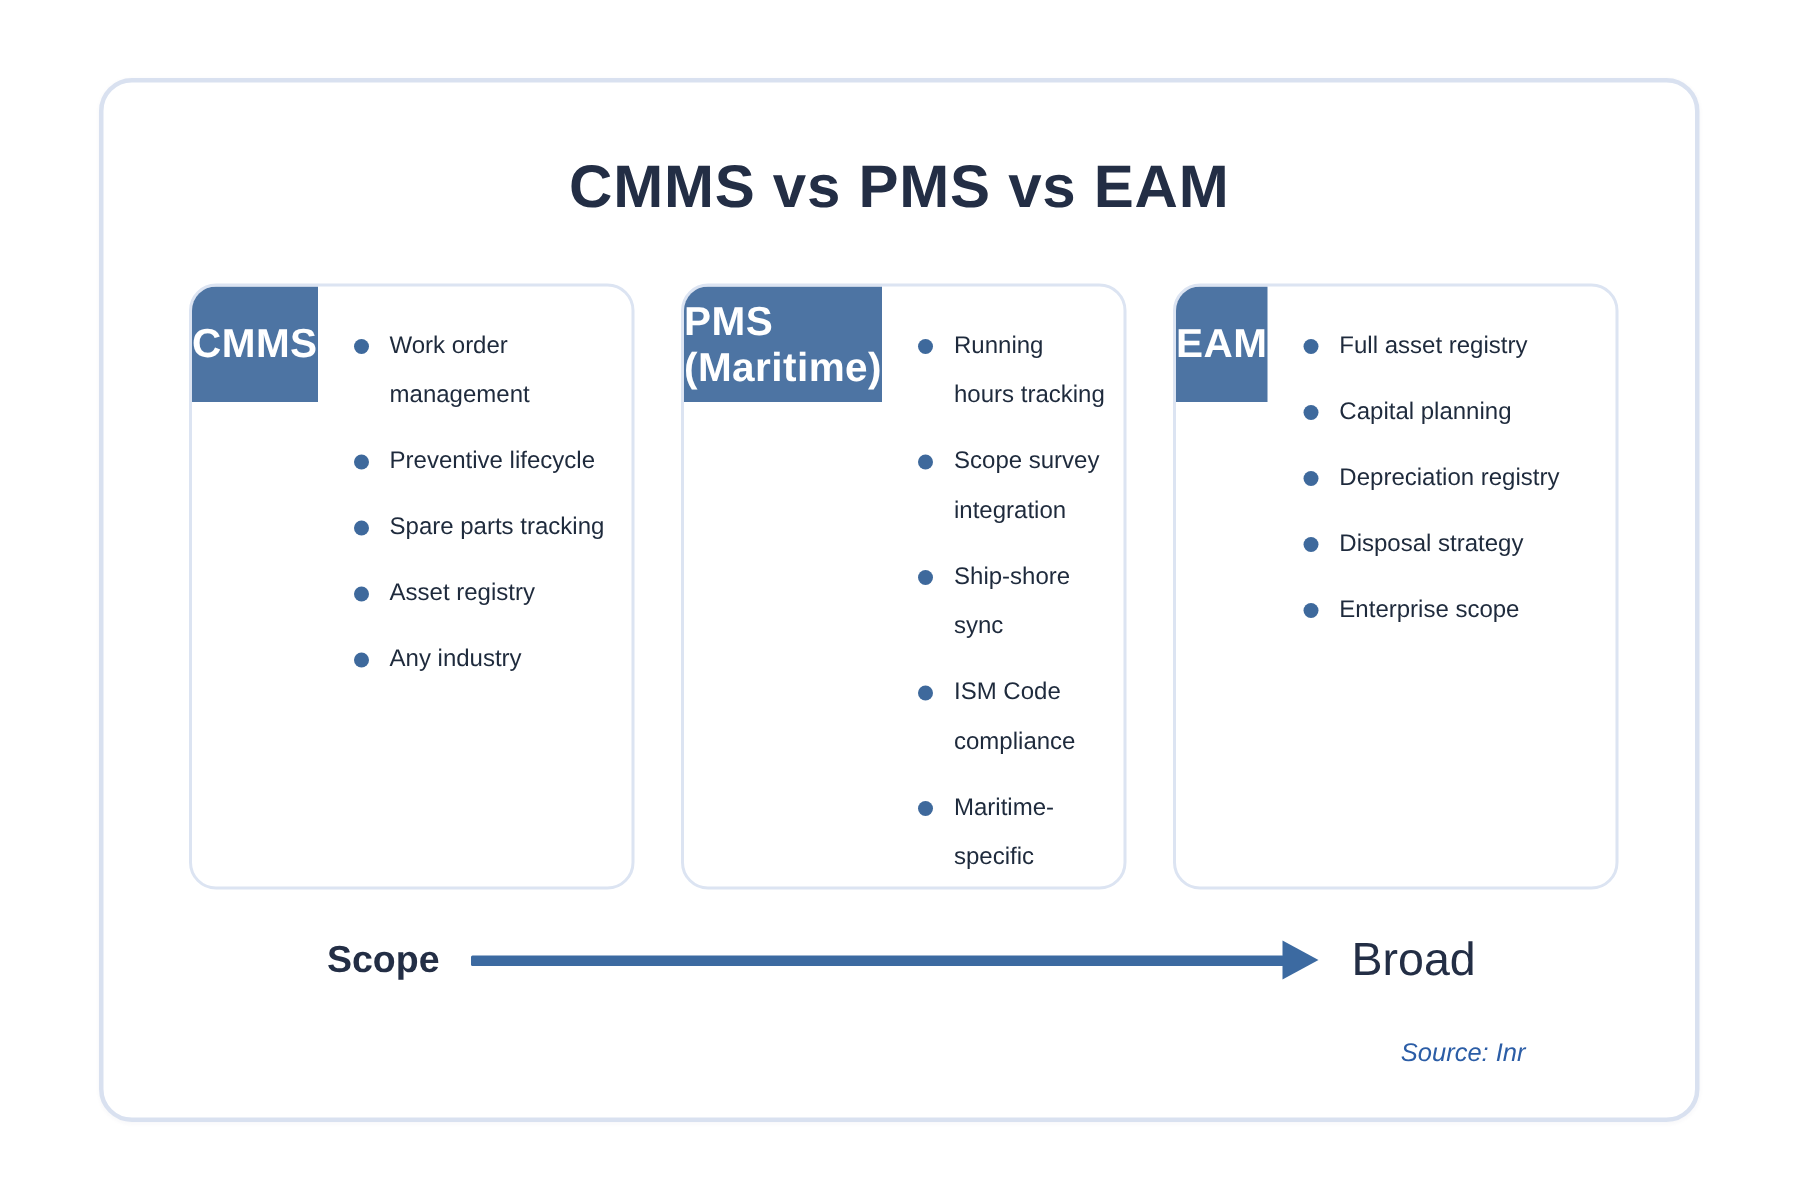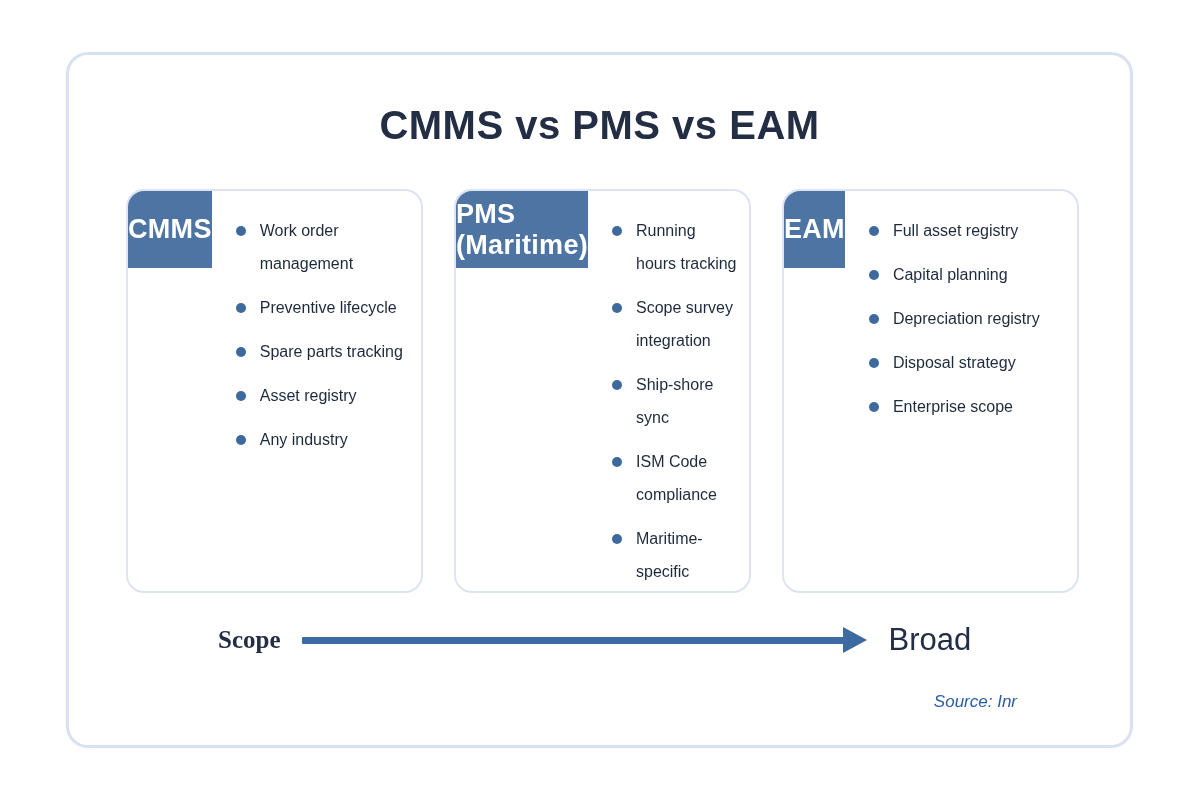--- a/index.html
+++ b/index.html
@@ -94,21 +94,20 @@
     left:149px; top:566px;
     height:38px;
     display:flex;
     align-items:center;
   }
   .scope-label{
     font-size:25px;
     font-weight:bold;
     color:var(--title-dark);
     margin-right:21px;
-    font-family:Liberation Serif, serif;
   }
   .arrow{
     display:flex;
     align-items:center;
   }
   .arrow-line{
     width:542px;
     height:7px;
     background:var(--arrow-blue);
     border-radius:1px;

